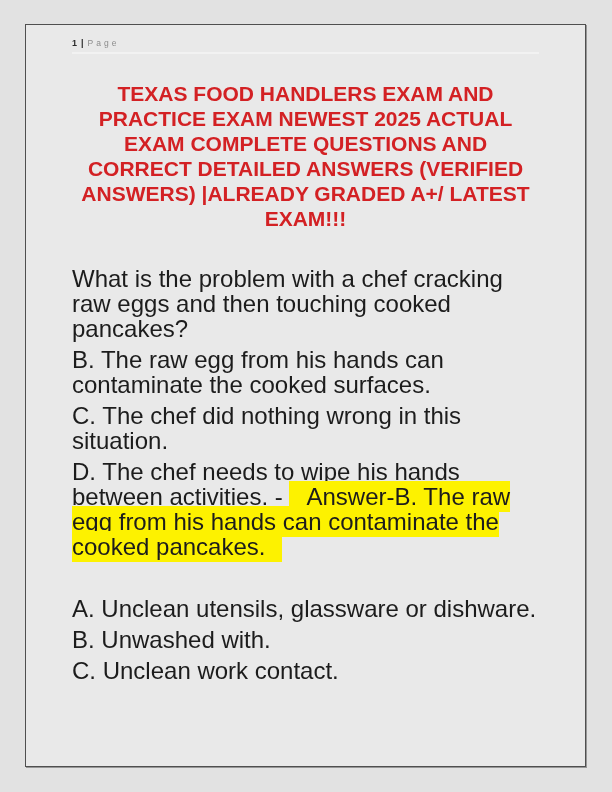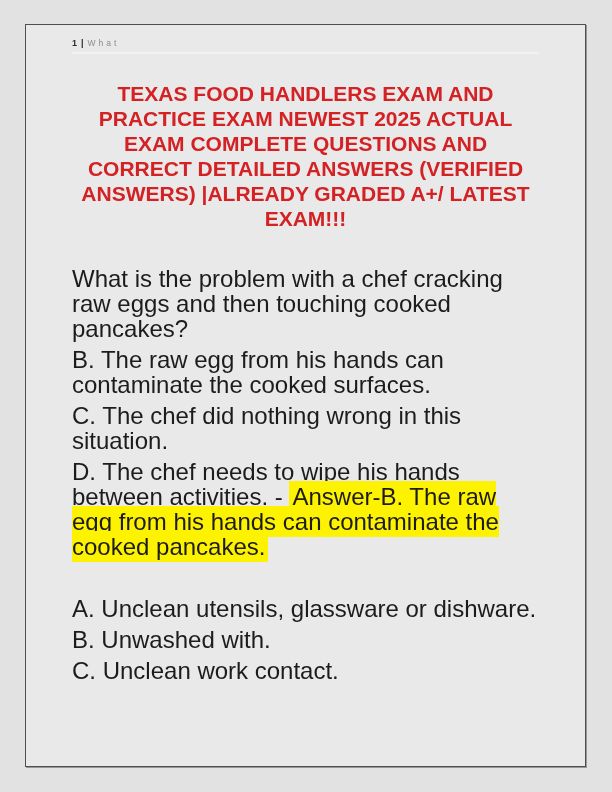--- a/index.html
+++ b/index.html
@@ -45,30 +45,30 @@
   .doc-body {
     font-size:24px;
     line-height:25px;
     color:#1c1c1c;
   }
   .doc-body p { margin:0 0 6px 0; }
   .para-gap { height:31px; }
   mark.hl {
     background:#fdf200;
     color:#1c1c1c;
-    padding:2px 3px;
+    padding:2px 17px;
   }
 </style>
 </head>
 <body>
 
 <div class="canvas">
   <div class="page">
 
-    <div class="page-header"><span class="num">1</span><span class="sep">|</span><span class="plabel">What</span></div>
+    <div class="page-header"><span class="num">1</span><span class="sep">|</span><span class="plabel">Page</span></div>
 
     <div class="doc-title">TEXAS FOOD HANDLERS EXAM AND PRACTICE EXAM NEWEST 2025 ACTUAL EXAM COMPLETE QUESTIONS AND CORRECT DETAILED ANSWERS (VERIFIED ANSWERS) |ALREADY GRADED A+/ LATEST EXAM!!!</div>
 
     <div class="doc-body">
       <p>What is the problem with a chef cracking raw eggs and then touching cooked pancakes?</p>
       <p>B. The raw egg from his hands can contaminate the cooked surfaces.</p>
       <p>C. The chef did nothing wrong in this situation.</p>
       <p><span>D. The chef needs to wipe his hands between activities. - </span><mark class="hl">Answer-B. The raw egg from his hands can contaminate the cooked pancakes.</mark></p>
 
       <div class="para-gap"></div>

